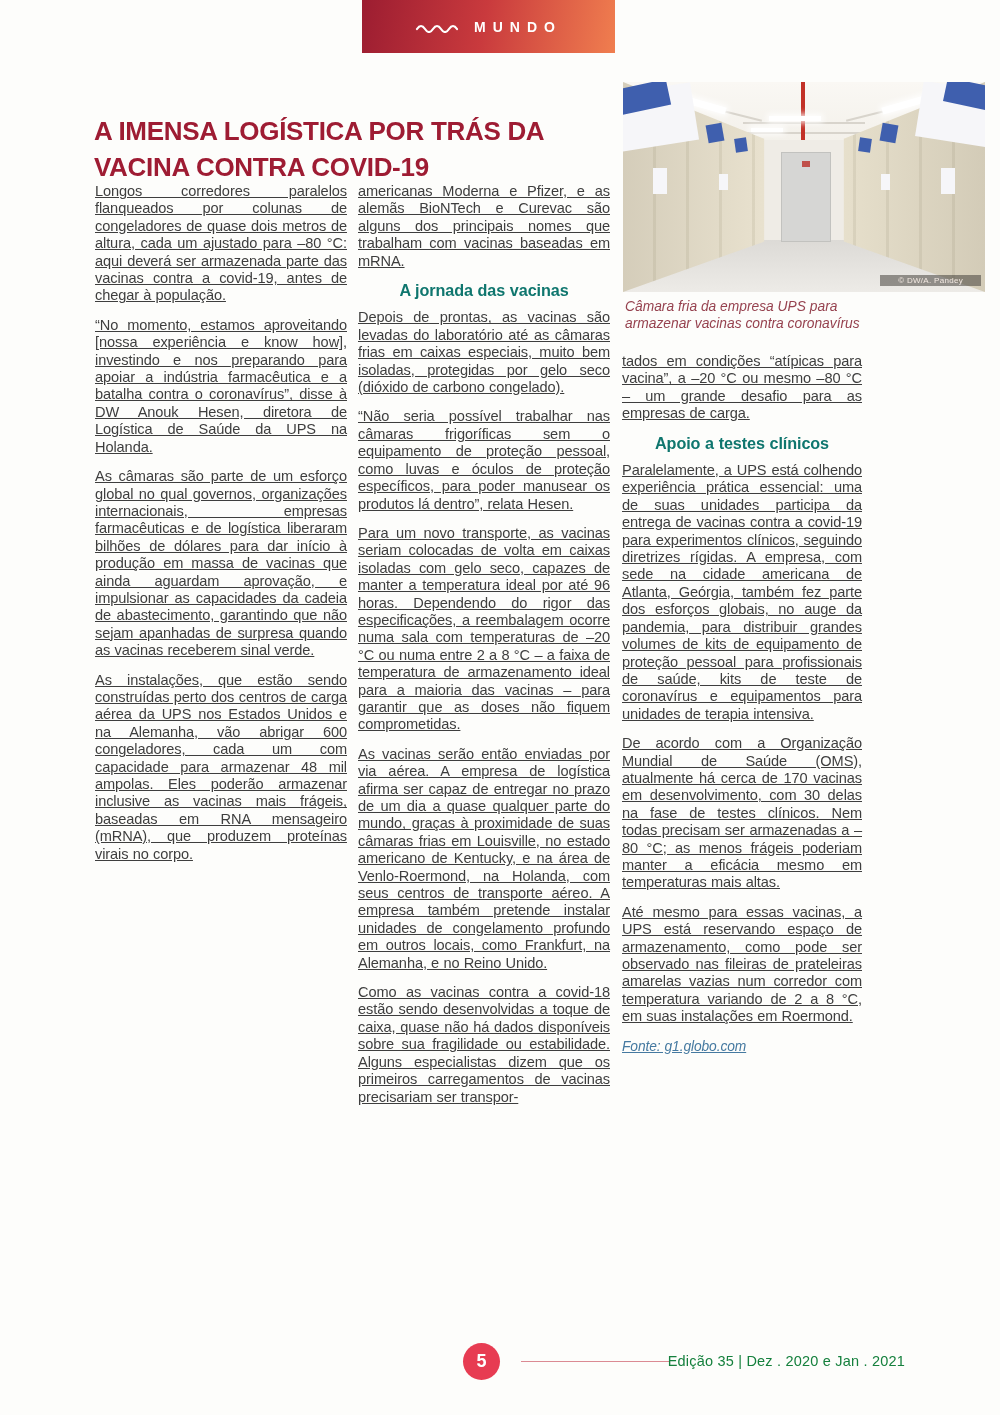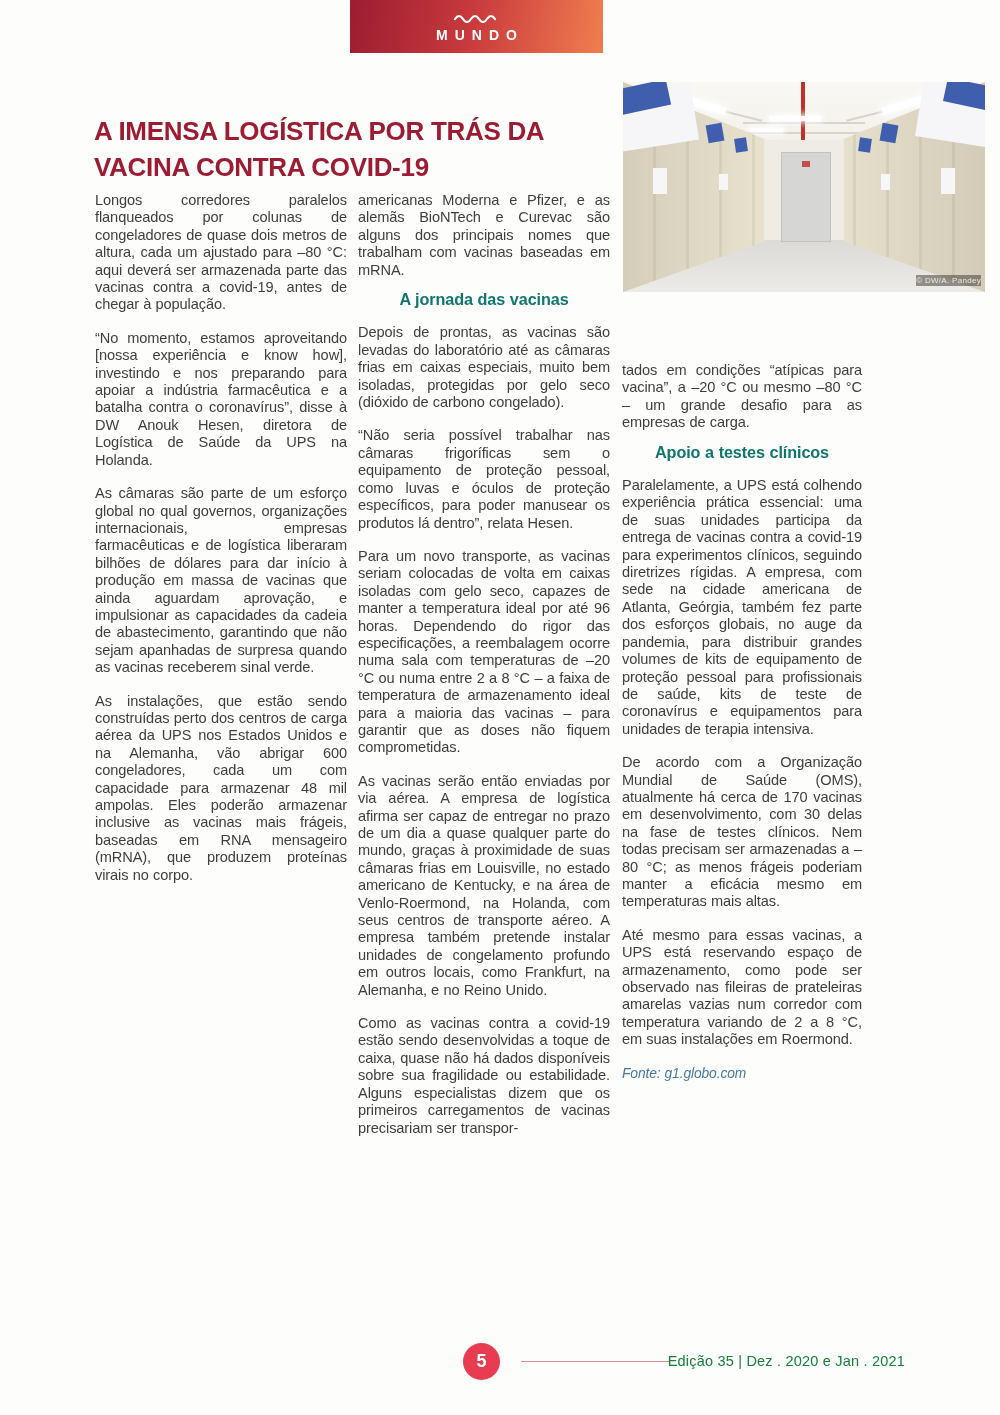--- a/index.html
+++ b/index.html
@@ -1,22 +1,22 @@
 <!DOCTYPE html>
 <html lang="pt"><head>
 <meta charset="utf-8">
 <style>
   html,body{margin:0;padding:0;}
   body{background:#ffffff;font-family:"Liberation Sans","DejaVu Sans",sans-serif;}
   .page{position:relative;width:1000px;height:1415px;background:#fdfdfb;overflow:hidden;}
 
   
-  .band{position:absolute;left:350px;top:0;width:253px;height:53px;
+  .band{position:absolute;left:362px;top:0;width:253px;height:53px;
         background:linear-gradient(100deg,#9c1d31 0%,#c93a3d 48%,#f07e4f 100%);
-        display:flex;flex-direction:column;align-items:center;justify-content:center;gap:4px;}
+        display:flex;flex-direction:row;align-items:center;justify-content:center;gap:4px;}
   .band .wave{width:48px;height:12px;display:block;}
   .band .section{color:#ffffff;font-size:14px;font-weight:bold;letter-spacing:7px;text-indent:7px;}
 
   
   .title{position:absolute;left:94px;top:96px;width:528px;
          font-size:26px;line-height:36px;font-weight:bold;color:#9e1c33;
          letter-spacing:-0.3px;}
 
   
   .photo{position:absolute;left:623px;top:82px;width:362px;height:210px;overflow:hidden;
@@ -32,29 +32,29 @@
          clip-path:polygon(0% 0%,39% 27%,39% 76%,0% 100%);}
   .fright{background:repeating-linear-gradient(-90deg,#e7e0cc 0 30px,#dad3be 30px 33px);
           clip-path:polygon(100% 0%,61% 27%,61% 76%,100% 100%);}
   .fshade-l{position:absolute;inset:0;background:linear-gradient(90deg,rgba(120,110,90,.18),rgba(255,255,255,0) 40%);
             clip-path:polygon(0% 0%,39% 27%,39% 76%,0% 100%);}
   .fshade-r{position:absolute;inset:0;background:linear-gradient(-90deg,rgba(120,110,90,.18),rgba(255,255,255,0) 40%);
             clip-path:polygon(100% 0%,61% 27%,61% 76%,100% 100%);}
   .bluetop{position:absolute;background:#3f5fae;}
   .papertop{position:absolute;background:#f6f6f9;}
   .credit{position:absolute;right:4px;bottom:6px;background:rgba(70,65,60,.55);color:#f3e9e2;
-          font-size:8px;padding:1px 0;letter-spacing:.3px;}
+          font-size:8px;padding:1px 18px;letter-spacing:.3px;}
 
   .caption{position:absolute;left:625px;top:299px;width:280px;
            font-size:13.8px;line-height:16.5px;font-style:italic;color:#96424f;}
 
   
   .col{position:absolute;color:#3e3e3e;font-size:14.6px;line-height:17.4px;text-align:justify;
        letter-spacing:-0.1px;word-spacing:0.02em;hyphens:auto;}
-  .col p{margin:16px 0 12px 0;}
+  .col p{margin:7px 0 12px 0;text-decoration:underline;}
   .col1{left:95px;top:176px;width:252px;height:1140px;}
   .col2{left:358px;top:176px;width:252px;height:1140px;}
   .col3{left:622px;top:346px;width:240px;height:970px;}
   .subhead{font-size:16.2px;font-weight:bold;color:#0f766e;margin:3px 0 10px 0;text-align:center;}
   .source{font-size:13.8px;font-style:italic;color:#4579a0;text-align:left;margin-top:2px;}
 
   
   .pagenum{position:absolute;left:463px;top:1343px;width:37px;height:37px;border-radius:50%;
            background:#e73c52;color:#ffffff;font-size:18px;font-weight:bold;
            display:flex;align-items:center;justify-content:center;}
@@ -102,36 +102,37 @@
     <div class="bluetop" style="left:112px;top:56px;width:12px;height:14px;transform:rotate(-8deg);"></div>
     <div class="bluetop" style="left:258px;top:42px;width:16px;height:18px;transform:rotate(10deg);"></div>
     <div class="bluetop" style="left:236px;top:56px;width:12px;height:14px;transform:rotate(8deg);"></div>
     <div class="papertop" style="left:30px;top:86px;width:14px;height:26px;"></div>
     <div class="papertop" style="left:96px;top:92px;width:9px;height:16px;"></div>
     <div class="papertop" style="left:318px;top:86px;width:14px;height:26px;"></div>
     <div class="papertop" style="left:258px;top:92px;width:9px;height:16px;"></div>
     <div class="credit">© DW/A. Pandey</div>
   </div>
 
+  <div class="caption">Câmara fria da empresa UPS para armazenar vacinas contra coronavírus</div>
 
   <div class="col col1">
     <p>Longos corredores paralelos flanqueados por colunas de congeladores de quase dois metros de altura, cada um ajustado para –80 °C: aqui deverá ser armazenada parte das vacinas contra a covid-19, antes de chegar à população.</p>
     <p>“No momento, estamos aproveitando [nossa experiência e know how], investindo e nos preparando para apoiar a indústria farmacêutica e a batalha contra o coronavírus”, disse à DW Anouk Hesen, diretora de Logística de Saúde da UPS na Holanda.</p>
     <p>As câmaras são parte de um esforço global no qual governos, organizações internacionais, empresas farmacêuticas e de logística liberaram bilhões de dólares para dar início à produção em massa de vacinas que ainda aguardam aprovação, e impulsionar as capacidades da cadeia de abastecimento, garantindo que não sejam apanhadas de surpresa quando as vacinas receberem sinal verde.</p>
     <p>As instalações, que estão sendo construídas perto dos centros de carga aérea da UPS nos Estados Unidos e na Alemanha, vão abrigar 600 congeladores, cada um com capacidade para armazenar 48 mil ampolas. Eles poderão armazenar inclusive as vacinas mais frágeis, baseadas em RNA mensageiro (mRNA), que produzem proteínas virais no corpo.</p>
   </div>
 
   <div class="col col2">
     <p>americanas Moderna e Pfizer, e as alemãs BioNTech e Curevac são alguns dos principais nomes que trabalham com vacinas baseadas em mRNA.</p>
     <h2 class="subhead">A jornada das vacinas</h2>
     <p>Depois de prontas, as vacinas são levadas do laboratório até as câmaras frias em caixas especiais, muito bem isoladas, protegidas por gelo seco (dióxido de carbono congelado).</p>
     <p>“Não seria possível trabalhar nas câmaras frigoríficas sem o equipamento de proteção pessoal, como luvas e óculos de proteção específicos, para poder manusear os produtos lá dentro”, relata Hesen.</p>
     <p>Para um novo transporte, as vacinas seriam colocadas de volta em caixas isoladas com gelo seco, capazes de manter a temperatura ideal por até 96 horas. Dependendo do rigor das especificações, a reembalagem ocorre numa sala com temperaturas de –20 °C ou numa entre 2 a 8 °C – a faixa de temperatura de armazenamento ideal para a maioria das vacinas – para garantir que as doses não fiquem comprometidas.</p>
     <p>As vacinas serão então enviadas por via aérea. A empresa de logística afirma ser capaz de entregar no prazo de um dia a quase qualquer parte do mundo, graças à proximidade de suas câmaras frias em Louisville, no estado americano de Kentucky, e na área de Venlo-Roermond, na Holanda, com seus centros de transporte aéreo. A empresa também pretende instalar unidades de congelamento profundo em outros locais, como Frankfurt, na Alemanha, e no Reino Unido.</p>
-    <p>Como as vacinas contra a covid-19 estão sendo desenvolvidas a toque de caixa, quase não há dados disponíveis sobre sua fragilidade ou estabilidade. Alguns especialistas dizem que os primeiros carregamentos de vacinas precisariam ser transpor-</p>
+    <p>Como as vacinas contra a covid-18 estão sendo desenvolvidas a toque de caixa, quase não há dados disponíveis sobre sua fragilidade ou estabilidade. Alguns especialistas dizem que os primeiros carregamentos de vacinas precisariam ser transpor-</p>
   </div>
 
   <div class="col col3">
     <p>tados em condições “atípicas para vacina”, a –20 °C ou mesmo –80 °C – um grande desafio para as empresas de carga.</p>
     <h2 class="subhead">Apoio a testes clínicos</h2>
     <p>Paralelamente, a UPS está colhendo experiência prática essencial: uma de suas unidades participa da entrega de vacinas contra a covid-19 para experimentos clínicos, seguindo diretrizes rígidas. A empresa, com sede na cidade americana de Atlanta, Geórgia, também fez parte dos esforços globais, no auge da pandemia, para distribuir grandes volumes de kits de equipamento de proteção pessoal para profissionais de saúde, kits de teste de coronavírus e equipamentos para unidades de terapia intensiva.</p>
     <p>De acordo com a Organização Mundial de Saúde (OMS), atualmente há cerca de 170 vacinas em desenvolvimento, com 30 delas na fase de testes clínicos. Nem todas precisam ser armazenadas a –80 °C; as menos frágeis poderiam manter a eficácia mesmo em temperaturas mais altas.</p>
     <p>Até mesmo para essas vacinas, a UPS está reservando espaço de armazenamento, como pode ser observado nas fileiras de prateleiras amarelas vazias num corredor com temperatura variando de 2 a 8 °C, em suas instalações em Roermond.</p>
     <p class="source">Fonte: g1.globo.com</p>
   </div>

